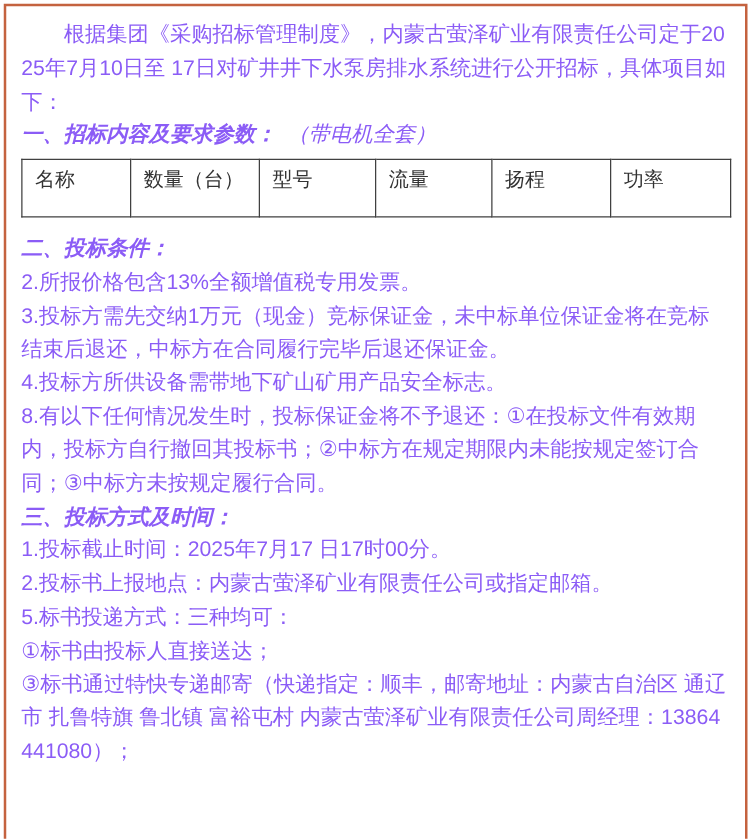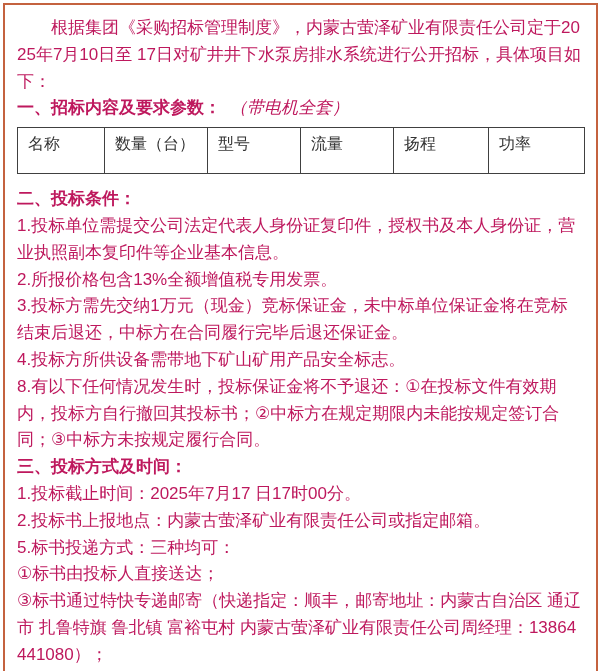--- a/index.html
+++ b/index.html
@@ -18,28 +18,29 @@
     box-sizing: border-box;
     margin: 3px 3px 0 3px;
     border: 2px solid #c4623f;
     min-height: 700px;
     padding: 10px 12px 0 12px;
   }
   p {
     margin: 0;
     font-size: 17px;
     line-height: 26.8px;
-    color: #be185d;
+    color: #8b5cf6;
     word-break: break-all;
   }
   .intro {
     text-indent: 34px;
   }
   .bold {
     font-weight: bold;
+    font-style: italic;
   }
   .heading-suffix {
     margin-left: 9px;
     font-weight: normal;
     font-style: italic;
   }
   table.spec-table {
     width: 100%;
     border-collapse: collapse;
     table-layout: fixed;
@@ -82,21 +83,20 @@
       <th>数量（台）</th>
       <th>型号</th>
       <th>流量</th>
       <th>扬程</th>
       <th>功率</th>
     </tr>
   </tbody>
     </table>
 
   <p class="bold">二、投标条件：</p>
-  <p>1.投标单位需提交公司法定代表人身份证复印件，授权书及本人身份证，营业执照副本复印件等企业基本信息。</p>
   <p>2.所报价格包含13%全额增值税专用发票。</p>
   <p>3.投标方需先交纳1万元（现金）竞标保证金，未中标单位保证金将在竞标结束后退还，中标方在合同履行完毕后退还保证金。</p>
   <p>4.投标方所供设备需带地下矿山矿用产品安全标志。</p>
   <p>8.有以下任何情况发生时，投标保证金将不予退还：①在投标文件有效期内，投标方自行撤回其投标书；②中标方在规定期限内未能按规定签订合同；③中标方未按规定履行合同。</p>
 
   <p class="bold">三、投标方式及时间：</p>
   <p>1.投标截止时间：2025年7月17 日17时00分。</p>
   <p>2.投标书上报地点：内蒙古萤泽矿业有限责任公司或指定邮箱。</p>
   <p>5.标书投递方式：三种均可：</p>
   <p>①标书由投标人直接送达；</p>

